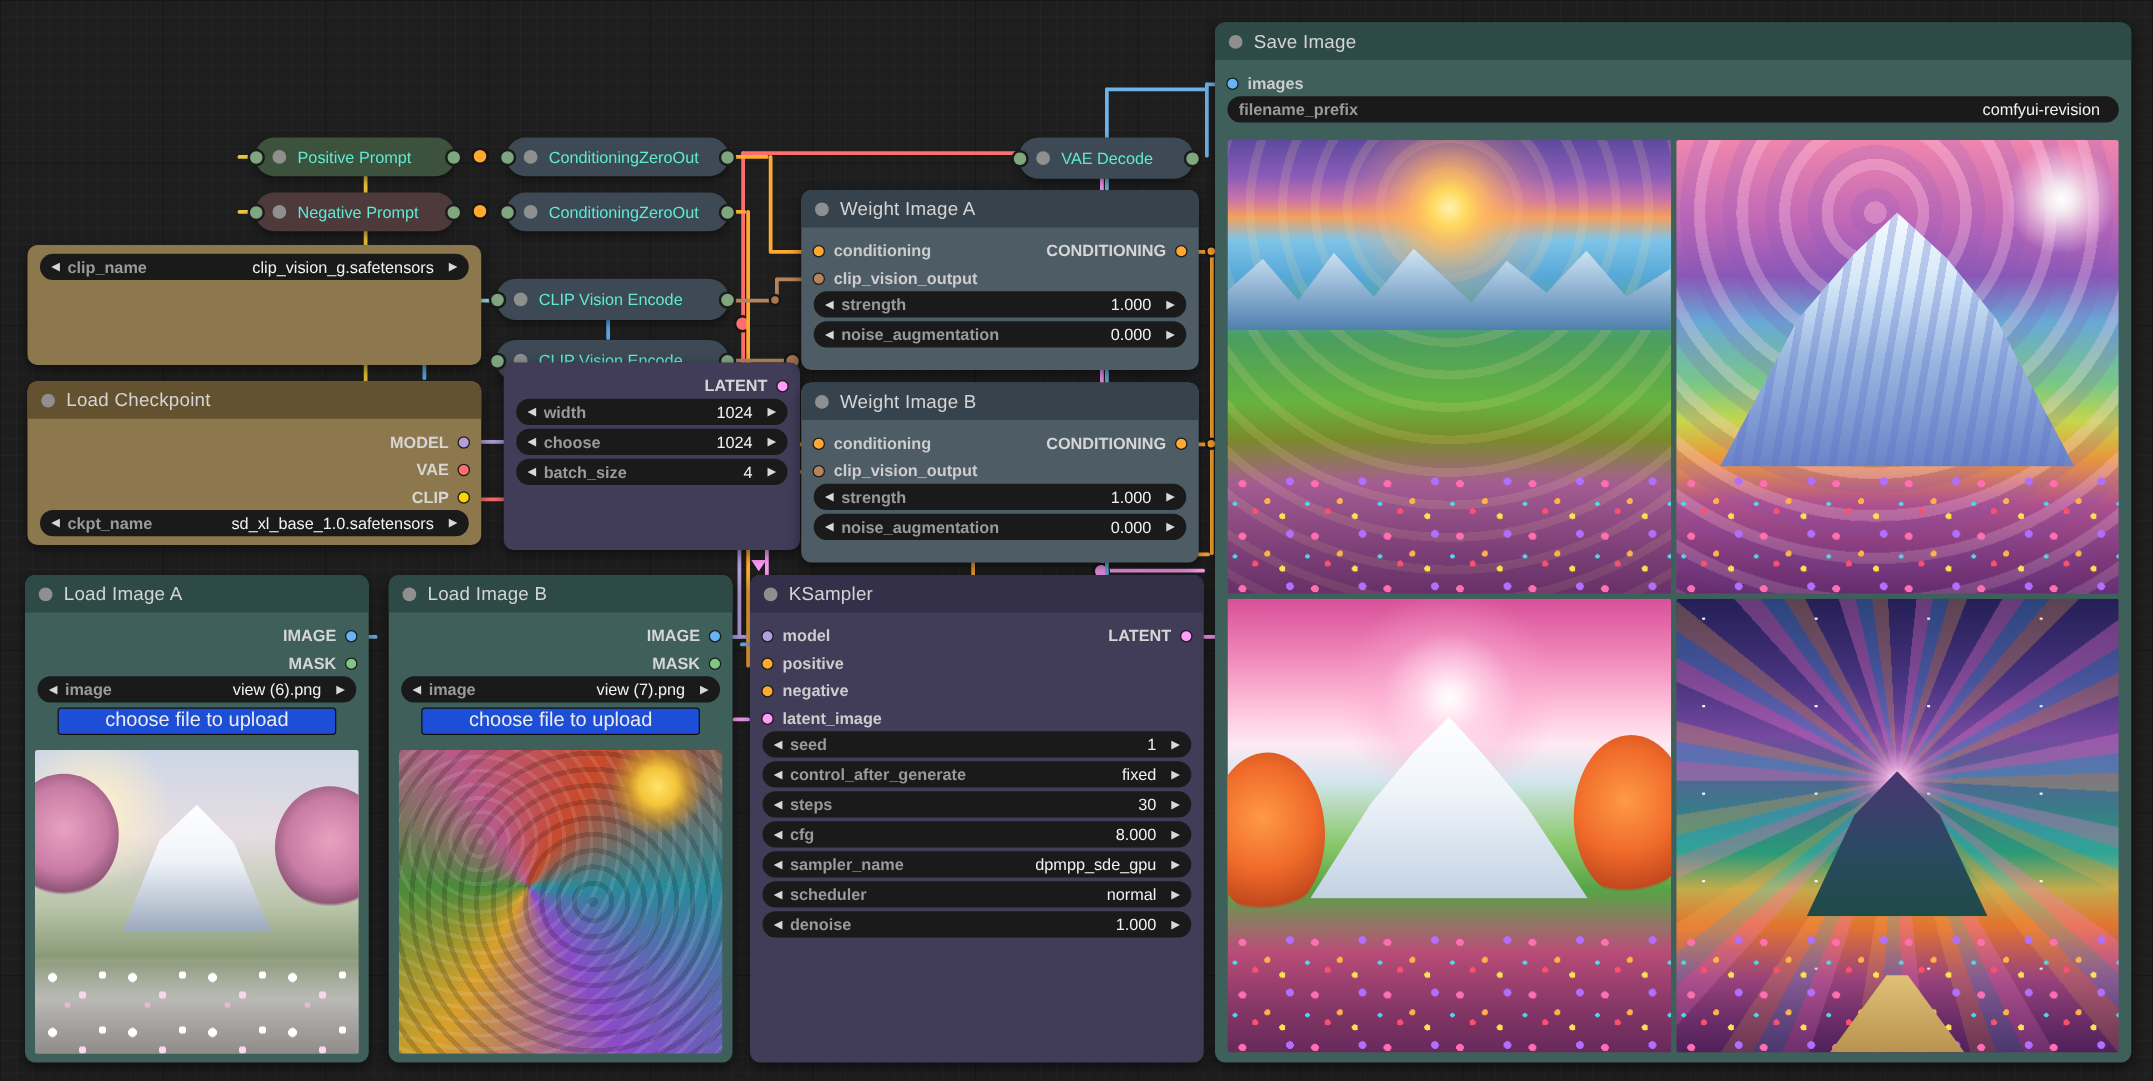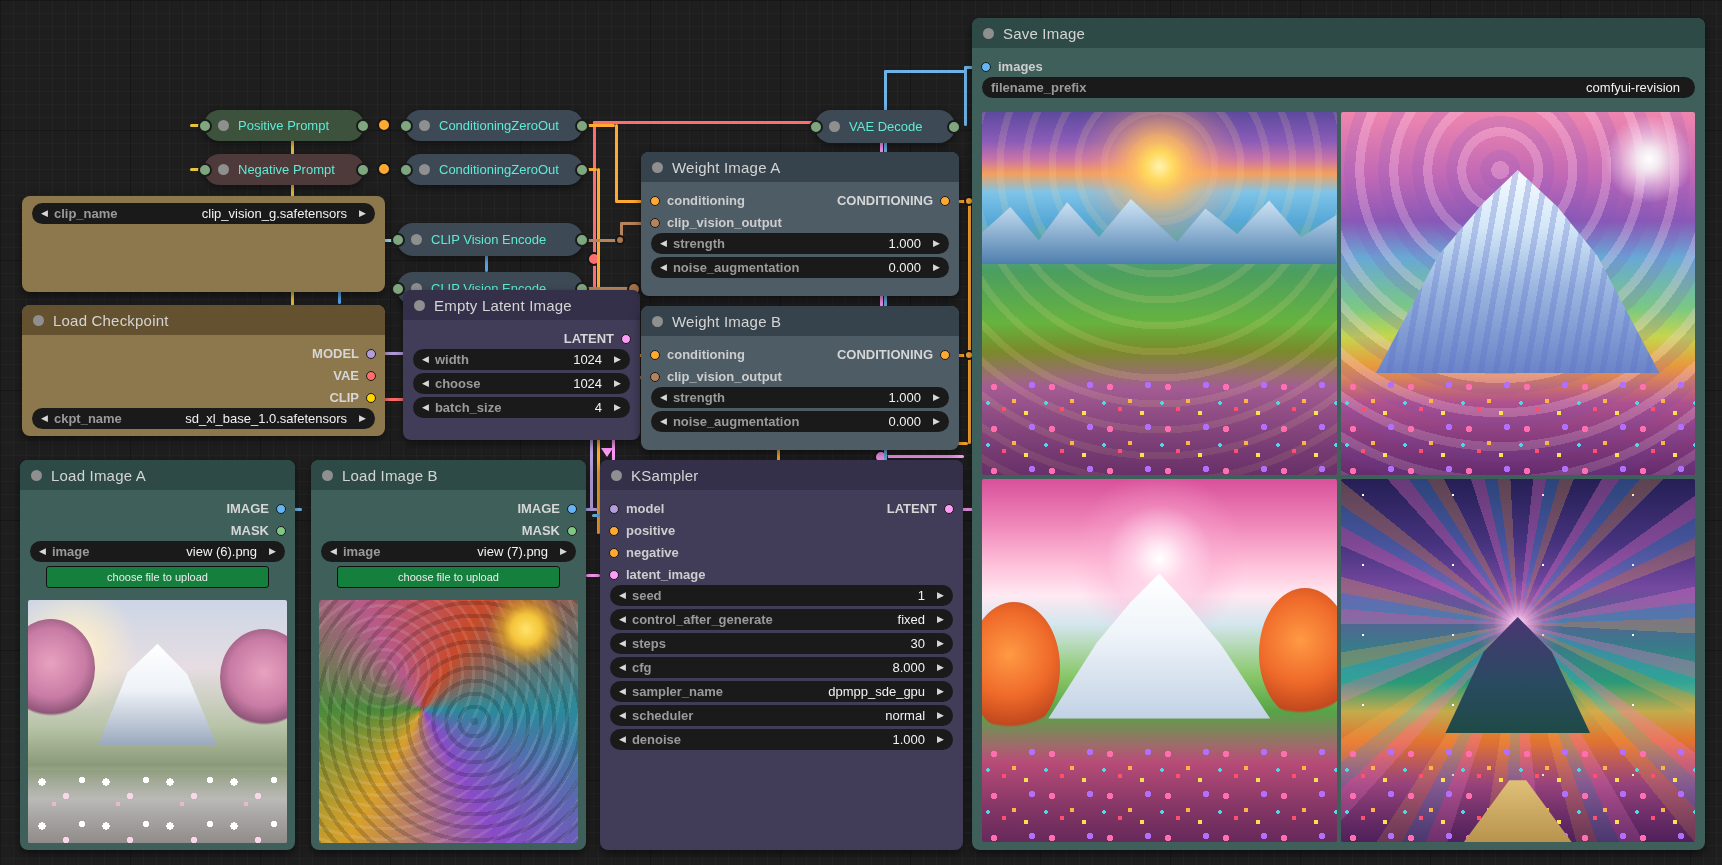--- a/index.html
+++ b/index.html
@@ -42,23 +42,23 @@
   .dot{width:10px;height:10px;border-radius:50%;border:1px solid #1a1a1a;box-sizing:border-box;flex:0 0 auto;}
   .d-model{background:#b39ddb}.d-clip{background:#ffd500}.d-vae{background:#ff6e6e}
   .d-cond{background:#ffa931}.d-lat{background:#ff9cf9}.d-img{background:#64b5f6}
   .d-mask{background:#81c784}.d-cv{background:#a5e1e8}.d-cvo{background:#b5845c}
   
   .widget{height:21px;margin:3px 10px;background:#1a1a1a;border-radius:11px;
     display:flex;align-items:center;padding:0 9px;font-size:13px;gap:6px;}
   .wa{color:#d8d8d8;font-size:9px;line-height:1;flex:0 0 auto;}
   .wl{color:#9a9a9a;white-space:nowrap;font-weight:bold;}
   .wv{margin-left:auto;color:#f2f2f2;white-space:nowrap;padding-right:6px;}
-  .upload{height:20px;margin:4px 26px;background:#15803d;border:1px solid #111;
+  .upload{height:20px;margin:4px 26px;background:#1d4ed8;border:1px solid #111;
     border-radius:3px;display:flex;align-items:center;justify-content:center;
-    color:#ececec;font-size:11px;}
+    color:#ececec;font-size:16px;}
   
   .n-brown .hdr{background:#64512f;} .n-brown{background:#8c784c;}
   .n-purple .hdr{background:#353049;} .n-purple{background:#413c58;}
   .n-slate .hdr{background:#36434c;} .n-slate{background:#4e5c66;}
   .n-teal .hdr{background:#2d4a46;} .n-teal{background:#3e5f5a;}
   .p-green{background:#3c523c;} .p-maroon{background:#4e3a3a;} .p-slate{background:#3d4a55;}
   
   .imgbox{position:absolute;border-radius:2px;overflow:hidden;}
   .grid{position:absolute;left:982px;top:112px;width:713px;height:730px;z-index:3;
     display:grid;grid-template-columns:1fr 1fr;grid-template-rows:1fr 1fr;gap:4px;}
@@ -291,24 +291,20 @@
       <div class="widget">
         <span class="wa">◀</span>
         <span class="wl">ckpt_name</span>
         <span class="wv">sd_xl_base_1.0.safetensors</span>
         <span class="wa">▶</span>
       </div>
     </div>
   </div>
 
   <div class="node n-purple" style="left:403px;top:290px;width:237px;height:150px">
-    <div class="hdr">
-      <span class="cdot"></span>
-      <span>Empty Latent Image</span>
-    </div>
     <div class="body-pad">
       <div class="srow">
           <span class="sg"></span>
         <span class="sg">
             <b class="lbl-out">LATENT</b>
             <i class="dot d-lat"></i>
           </span>
         </div>
       <div class="widget">
         <span class="wa">◀</span>

